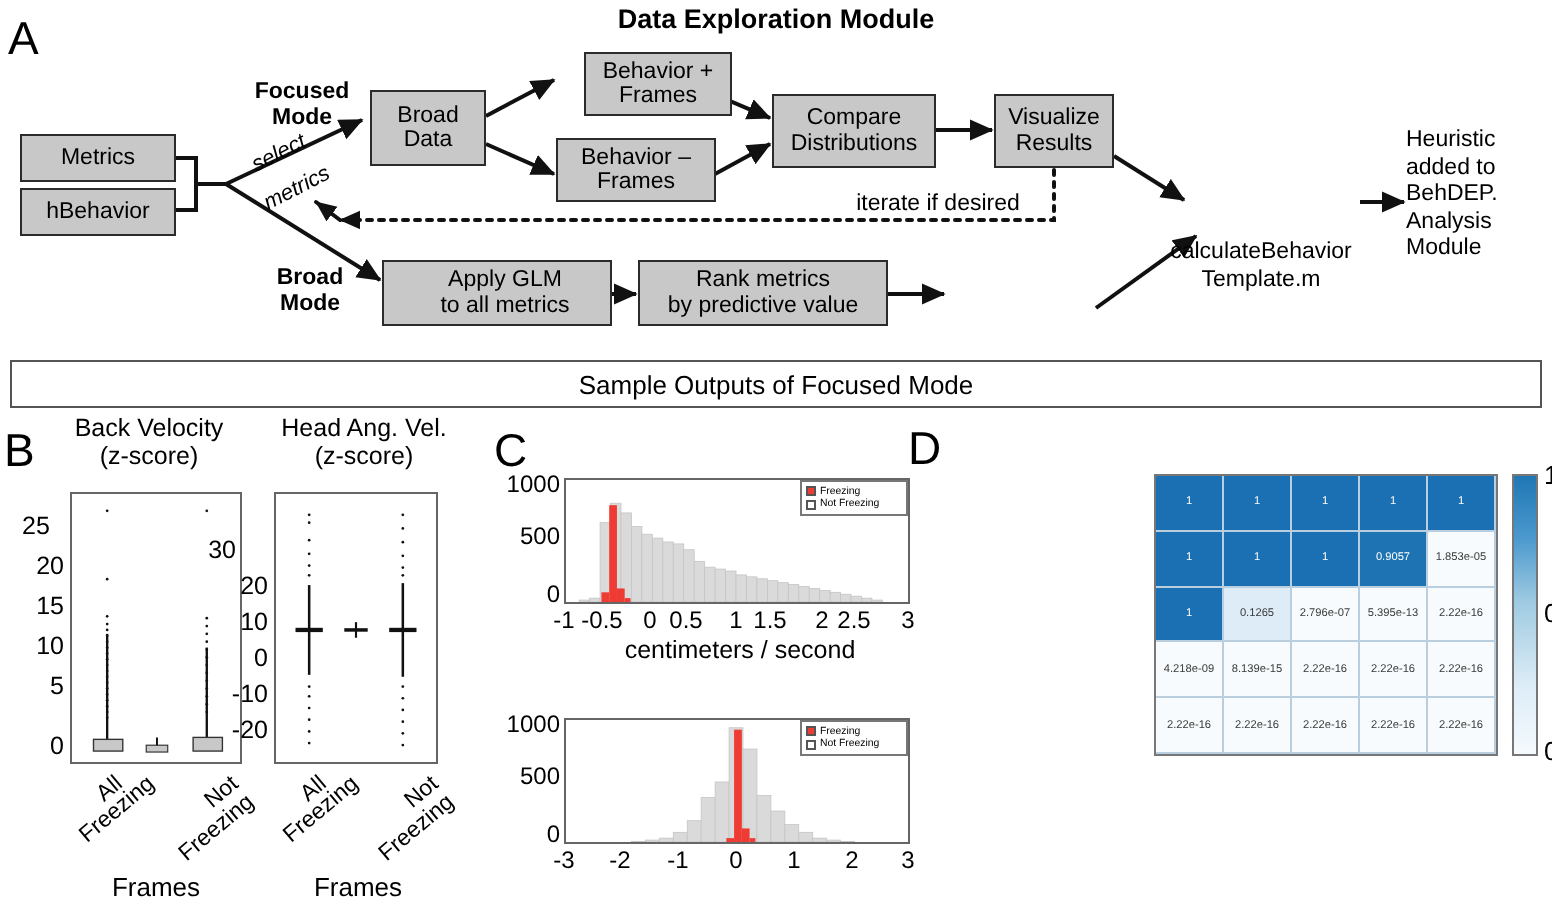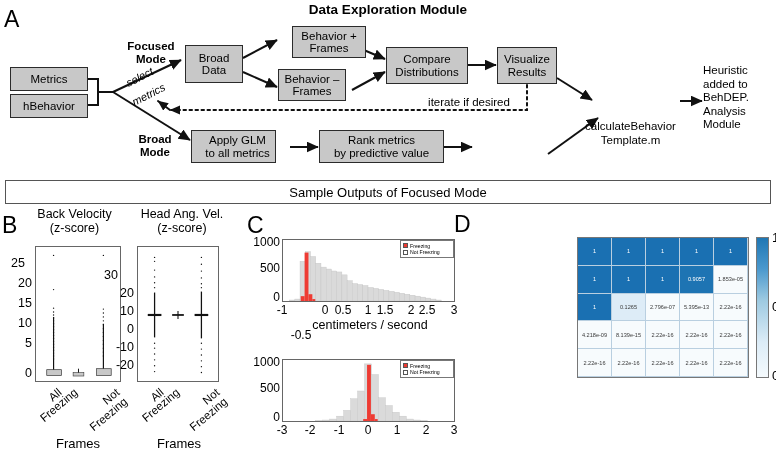--- a/index.html
+++ b/index.html
@@ -139,29 +139,29 @@
     </svg>
 
     <div class="flowbox" style="left:10px;top:67px;width:78px;height:24px;">Metrics</div>
     <div class="flowbox" style="left:10px;top:94px;width:78px;height:24px;">hBehavior</div>
 
     <div class="flowbox" style="left:185px;top:45px;width:58px;height:38px;white-space:pre-line;">Broad
 Data</div>
 
     <div class="flowbox" style="left:292px;top:26px;width:74px;height:32px;white-space:pre-line;">Behavior +
 Frames</div>
-    <div class="flowbox" style="left:278px;top:69px;width:68px;height:32px;white-space:pre-line;">Behavior –
+    <div class="flowbox" style="left:278px;top:69px;width:80px;height:32px;white-space:pre-line;">Behavior –
 Frames</div>
 
     <div class="flowbox" style="left:386px;top:47px;width:82px;height:37px;white-space:pre-line;">Compare
 Distributions</div>
     <div class="flowbox" style="left:497px;top:47px;width:60px;height:37px;white-space:pre-line;">Visualize
 Results</div>
 
-    <div class="flowbox" style="left:191px;top:130px;width:85px;height:33px;white-space:pre-line;padding-left:10px;">Apply GLM
+    <div class="flowbox" style="left:191px;top:130px;width:115px;height:33px;white-space:pre-line;padding-left:10px;">Apply GLM
 to all metrics</div>
     <div class="flowbox" style="left:319px;top:130px;width:125px;height:33px;white-space:pre-line;">Rank metrics
 by predictive value</div>
 
     <div class="boldlbl" style="left:116px;top:40px;width:70px;white-space:pre-line;">Focused
 Mode</div>
     <div class="boldlbl" style="left:124px;top:133px;width:62px;white-space:pre-line;">Broad
 Mode</div>
 
     <div class="italbl" style="left:124px;top:78px;transform:rotate(-27deg);transform-origin:left top;">select</div>
@@ -361,21 +361,21 @@
           <rect x="24.5" y="56" width="4" height="7"></rect>
           <rect x="28.5" y="61" width="3" height="2"></rect>
         </g>
       </svg>
     </div>
     <div class="ctick" style="left:6px;top:27px;width:29px;text-align:right;">1000</div>
     <div class="ctick" style="left:6px;top:53px;width:29px;text-align:right;">500</div>
     <div class="ctick" style="left:6px;top:82px;width:29px;text-align:right;">0</div>
 
     <div class="ctick" style="left:31px;top:95px;width:12px;text-align:center;">-1</div>
-    <div class="ctick" style="left:45px;top:95px;width:22px;text-align:center;margin-top:25px;">-0.5</div>
+    <div class="ctick" style="left:45px;top:95px;width:22px;text-align:center;">-0.5</div>
     <div class="ctick" style="left:74px;top:95px;width:12px;text-align:center;">0</div>
     <div class="ctick" style="left:88px;top:95px;width:20px;text-align:center;">0.5</div>
     <div class="ctick" style="left:117px;top:95px;width:12px;text-align:center;">1</div>
     <div class="ctick" style="left:130px;top:95px;width:20px;text-align:center;">1.5</div>
     <div class="ctick" style="left:160px;top:95px;width:12px;text-align:center;">2</div>
     <div class="ctick" style="left:172px;top:95px;width:20px;text-align:center;">2.5</div>
     <div class="ctick" style="left:203px;top:95px;width:12px;text-align:center;">3</div>
     <div class="xlab" style="left:40px;top:110px;width:170px;">centimeters / second</div>
 
     <div class="legendbox" style="left:155px;top:32px;width:54px;">

